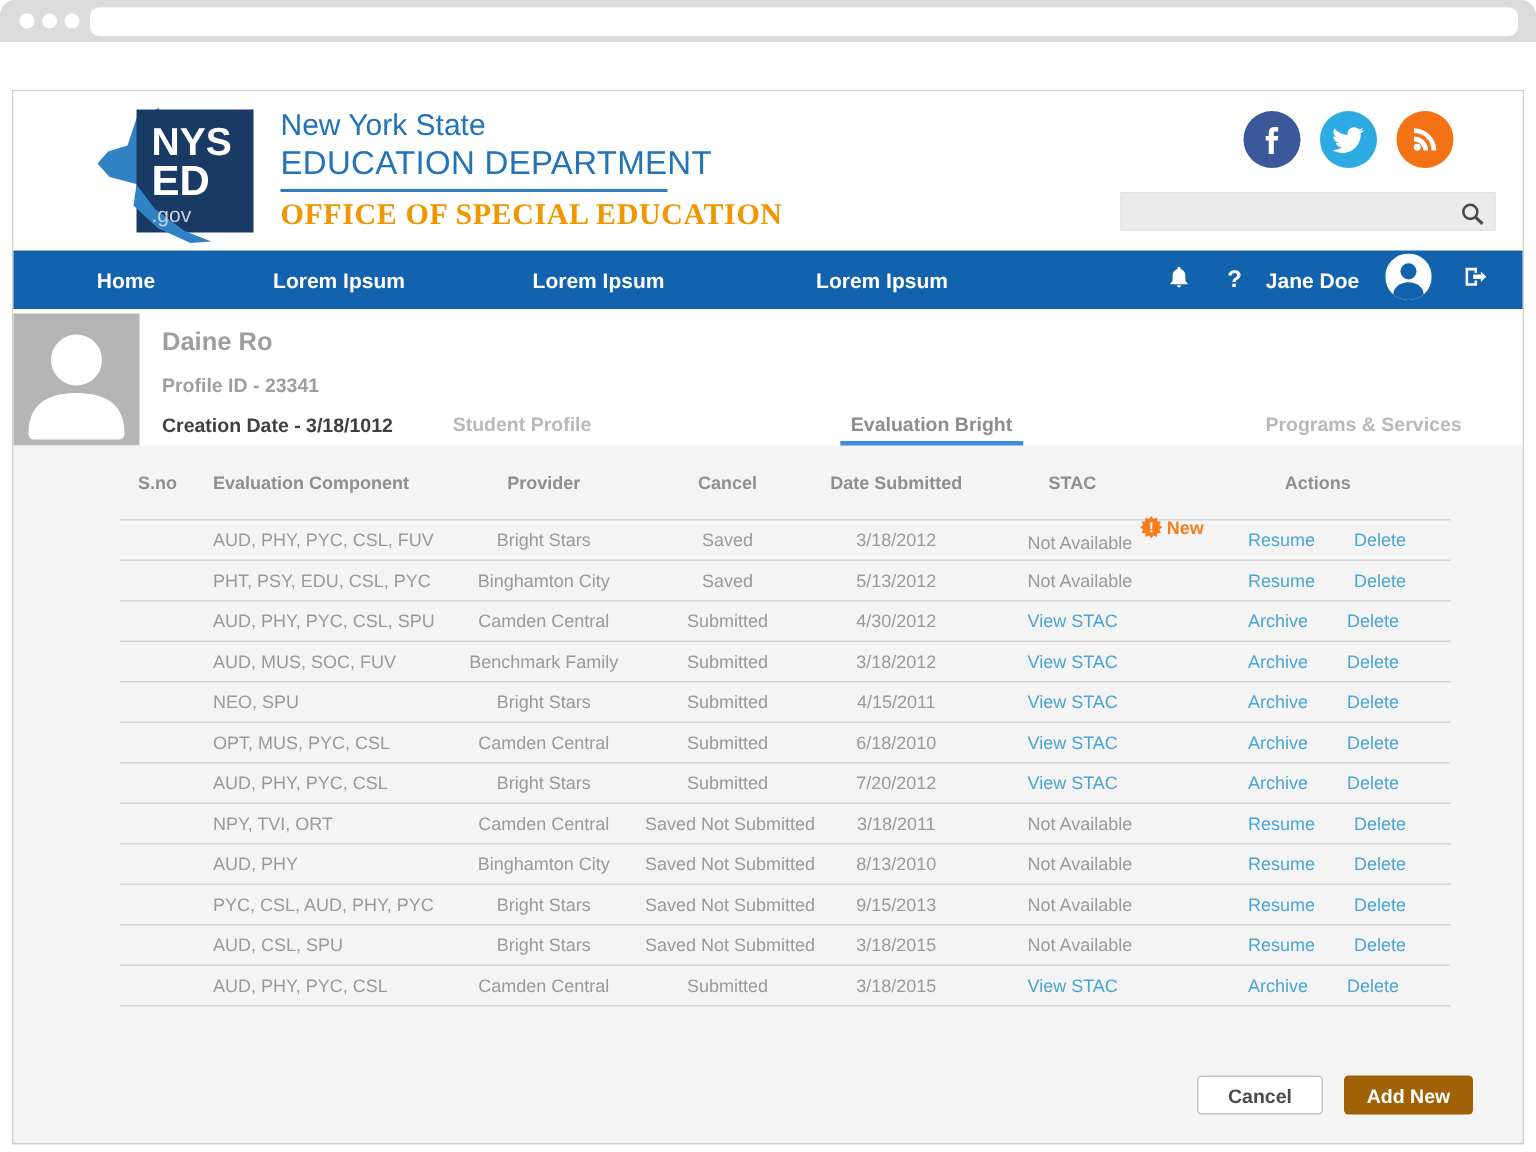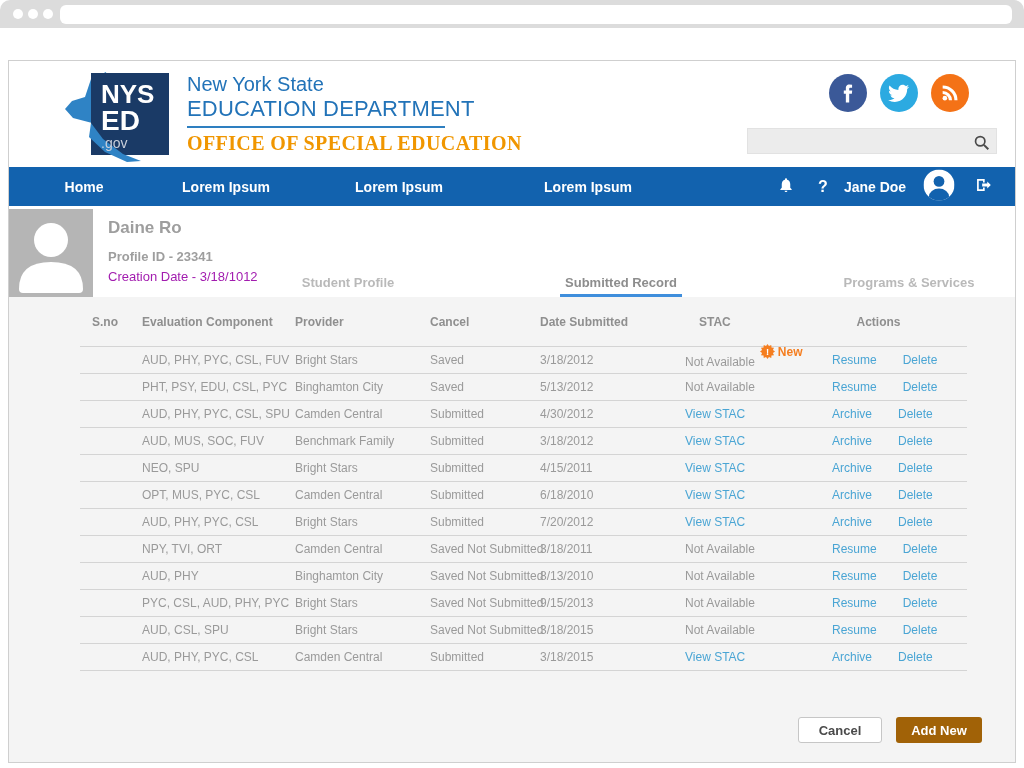--- a/index.html
+++ b/index.html
@@ -37,34 +37,34 @@
   .nav-q{left:814px;color:#fff;font-size:16px;font-weight:bold;cursor:pointer}
   .nav-user{left:866px;color:#fff;font-size:14px;font-weight:bold;white-space:nowrap}
   .nav-avatar{left:930px;cursor:pointer}
   .nav-logout{left:974px;cursor:pointer}
 
   
   .profile{position:absolute;left:0;top:145px;width:100%;height:91px;background:#fff}
   .avatar-box{position:absolute;left:0;top:3px;width:84px;height:88px;background:#b5b5b5}
   .p-name{position:absolute;left:99px;top:12px;font-size:17px;font-weight:bold;color:#9e9e9e}
   .p-id{position:absolute;left:99px;top:43px;font-size:13px;font-weight:bold;color:#9e9e9e}
-  .p-date{position:absolute;left:99px;top:63px;font-size:13px;font-weight:normal;color:#a21caf}
+  .p-date{position:absolute;left:99px;top:70px;font-size:13px;font-weight:bold;color:#404040}
   .tab{position:absolute;top:69px;transform:translateX(-50%);font-size:13px;font-weight:bold;color:#b9b9b9;cursor:pointer;white-space:nowrap}
   .tab:nth-child(1){left:339px}.tab:nth-child(2){left:612px}.tab:nth-child(3){left:900px}
   .tab.active{color:#8d8d8d}
   .tab.active::after{content:"";position:absolute;left:50%;transform:translateX(-50%);top:19px;width:122px;height:4px;background:#3f8edc}
 
   
   .content{position:absolute;left:0;top:236px;width:100%;height:465px;background:#f4f4f4}
   .tbl{position:absolute;left:71px;top:0;width:887px}
   .trow{display:grid;grid-template-columns:55px 160px 135px 110px 115px 135px 177px;align-items:center;height:26px;border-bottom:1px solid #d4d4d4;font-size:12px;color:#9a9a9a}
   .thead{height:49px;font-weight:bold;color:#8f8f8f}
   .c-sno{padding-left:12px}
   .c-comp{padding-left:7px;white-space:nowrap}
-  .c-prov,.c-stat,.c-date{text-align:left;white-space:nowrap}
+  .c-prov,.c-stat,.c-date{text-align:center;white-space:nowrap}
   .c-stac{padding-left:30px;white-space:nowrap}
   .thead .c-stac{padding-left:44px}
   .c-act{display:flex;gap:26px;padding-left:42px;white-space:nowrap}
   .thead .c-act{display:block;text-align:center;padding-left:0}
   .link{color:#4aa5d4;cursor:pointer}
   .badge{display:inline-flex;align-items:center;gap:3px;margin-left:5px;position:relative;top:-7px}
   .badge .nlabel{color:#f57e20;font-weight:bold;font-size:12px}
 
   
   .btn-cancel{position:absolute;left:789px;top:656px;width:84px;height:26px;background:#fff;border:1px solid #c6c6c6;border-radius:3px;font-family:"Liberation Sans",sans-serif;font-weight:bold;font-size:13px;color:#4a4a4a;cursor:pointer}
@@ -168,21 +168,21 @@
       <svg width="84" height="88" viewBox="0 0 84 88">
         <circle cx="42" cy="31" r="17" fill="#fff"></circle>
         <path d="M10 80 Q10 53 42 53 Q74 53 74 80 Q74 84 70 84 L14 84 Q10 84 10 80 Z" fill="#fff"></path>
       </svg>
     </div>
     <div class="p-name">Daine Ro</div>
     <div class="p-id">Profile ID - 23341</div>
     <div class="p-date">Creation Date - 3/18/1012</div>
     <div id="tabs">
         <div class="tab">Student Profile</div>
-        <div class="tab active">Submitted Record</div>
+        <div class="tab active">Evaluation Bright</div>
         <div class="tab">Programs &amp; Services</div>
       </div>
   </div>
 
   <div class="content">
     <div class="tbl">
       <div class="trow thead" id="thead">
           <div class="c-sno">S.no</div>
           <div class="c-comp">Evaluation Component</div>
           <div class="c-prov">Provider</div>

